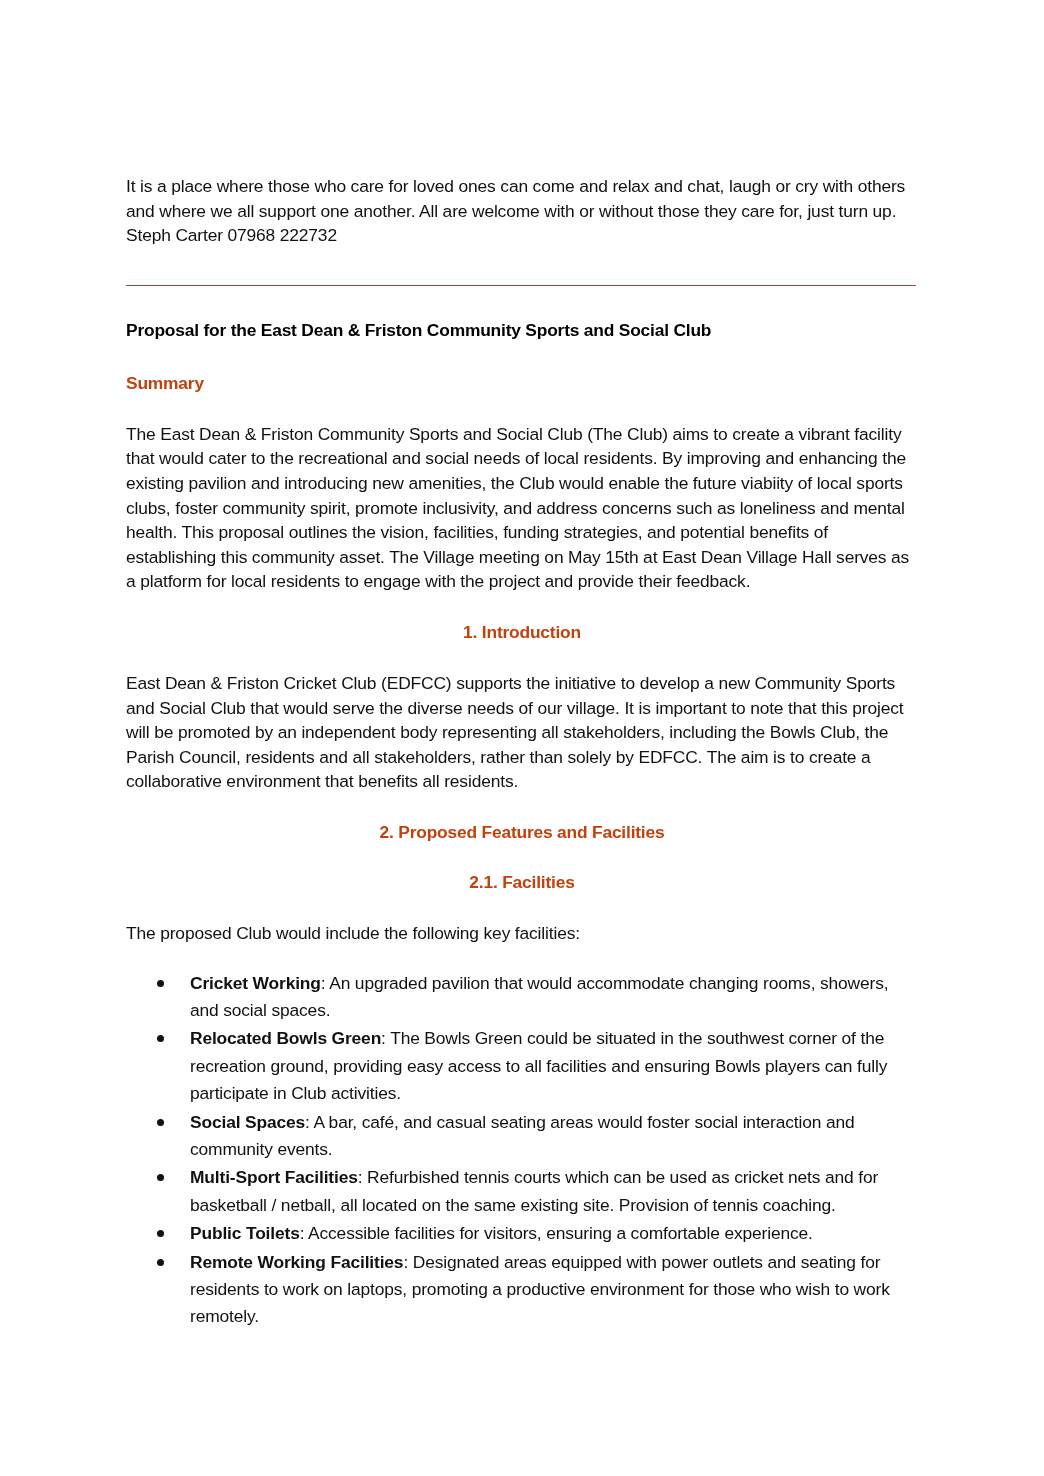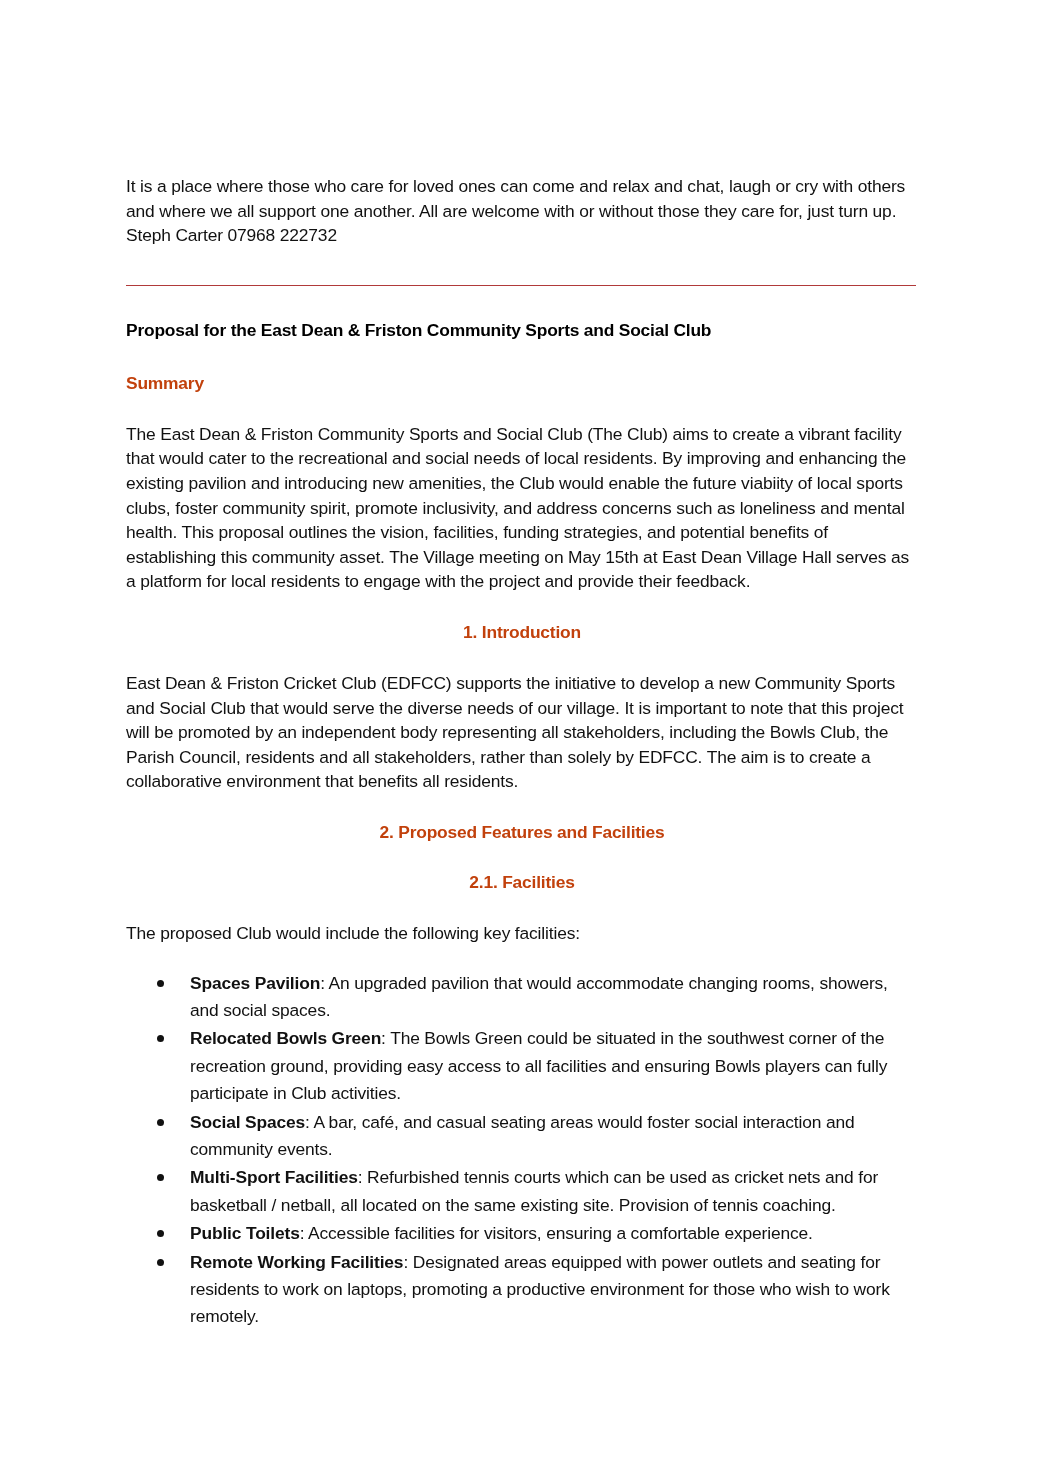--- a/index.html
+++ b/index.html
@@ -93,21 +93,21 @@
   <h2 class="h mt-h">1. Introduction</h2>
   <p class="para mt-para">East Dean &amp; Friston Cricket Club (EDFCC) supports the initiative to develop a new Community Sports and Social Club that would serve the diverse needs of our village. It is important to note that this project will be promoted by an independent body representing all stakeholders, including the Bowls Club, the Parish Council, residents and all stakeholders, rather than solely by EDFCC. The aim is to create a collaborative environment that benefits all residents.</p>
 
   <h2 class="h mt-h">2. Proposed Features and Facilities</h2>
 
   <h3 class="h mt-h">2.1. Facilities</h3>
   <p class="para mt-para">The proposed Club would include the following key facilities:</p>
 
   <ul class="bullets">
     <li>
-      <span class="dot"></span><b>Spaces Pavilion</b><span>: An upgraded pavilion that would accommodate changing rooms, showers, and social spaces.</span>
+      <span class="dot"></span><b>Cricket Working</b><span>: An upgraded pavilion that would accommodate changing rooms, showers, and social spaces.</span>
     </li>
     <li>
       <span class="dot"></span><b>Relocated Bowls Green</b><span>: The Bowls Green could be situated in the southwest corner of the recreation ground, providing easy access to all facilities and ensuring Bowls players can fully participate in Club activities.</span>
     </li>
     <li>
       <span class="dot"></span><b>Social Spaces</b><span>: A bar, café, and casual seating areas would foster social interaction and community events.</span>
     </li>
     <li>
       <span class="dot"></span><b>Multi-Sport Facilities</b><span>: Refurbished tennis courts which can be used as cricket nets and for basketball / netball, all located on the same existing site. Provision of tennis coaching.</span>
     </li>

